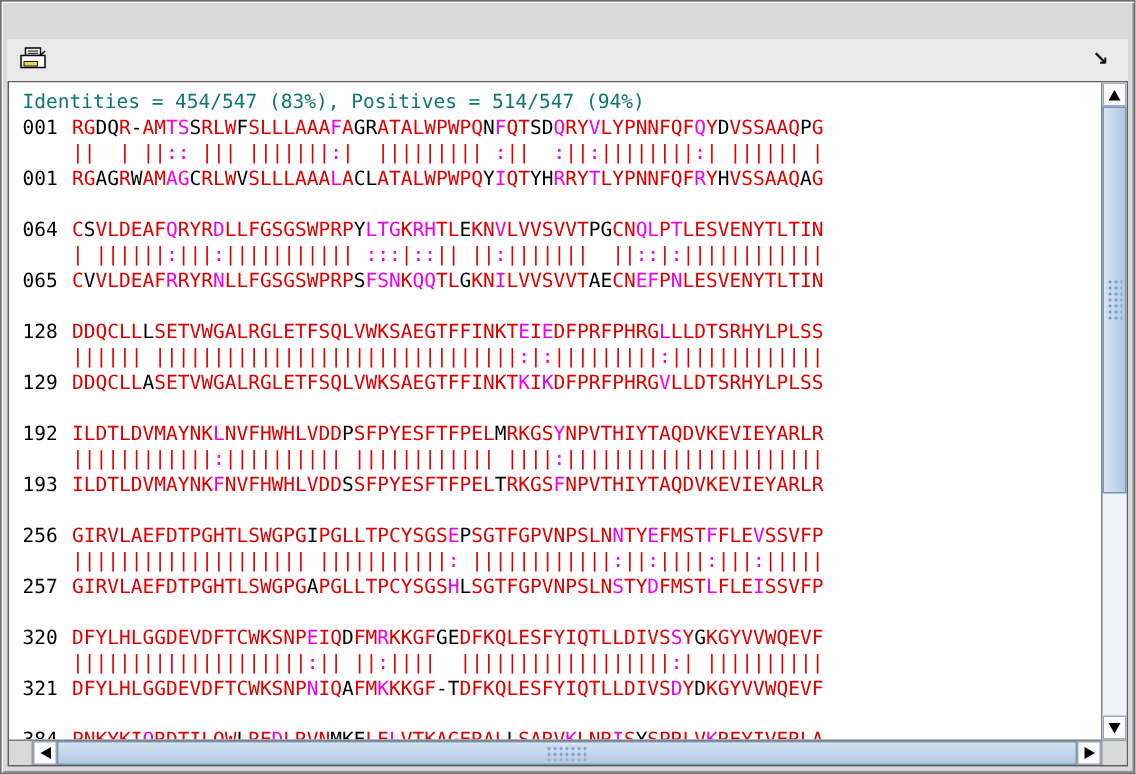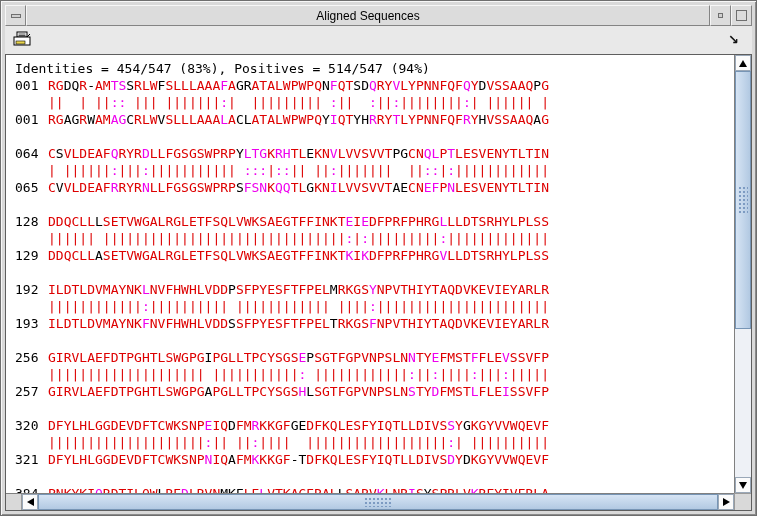--- a/index.html
+++ b/index.html
@@ -25,21 +25,21 @@
   .toolbar{position:absolute;left:4px;right:4px;top:25px;height:28px;background:#e9e9e9;
     border-bottom:1px solid #9a9a9a;box-shadow:0 1px 0 #ffffff;}
   .print-btn{position:absolute;left:5px;top:3px;width:24px;height:24px;border:none;background:transparent;padding:0;cursor:pointer;}
   .drag-arrow{position:absolute;right:13px;top:6px;font-size:13px;font-weight:bold;color:#111;
     font-family:"DejaVu Sans",sans-serif;}
   
   .scrollpane{position:absolute;left:4px;right:4px;top:53px;bottom:4px;border:1px solid #5e5e5e;background:#fff;box-sizing:border-box;}
   .viewport{position:absolute;left:0;top:0;right:17px;bottom:17px;overflow:hidden;background:#fff;
     padding:5px 0 0 9px;font-family:"DejaVu Sans Mono","Liberation Mono",monospace;
     font-size:13px;line-height:17px;}
-  .summary{color:#000000;white-space:pre;}
+  .summary{color:#0f766e;white-space:pre;}
   .row{white-space:pre;}
   .num{display:inline-block;width:33px;color:#000;}
   .block{margin-bottom:17px;}
   
   .vscroll{position:absolute;top:0;bottom:17px;right:0;width:17px;background:#eef1f6;border-left:1px solid #808080;box-sizing:border-box;}
   .hscroll{position:absolute;left:0;right:17px;bottom:0;height:17px;background:#eef1f6;border-top:1px solid #808080;box-sizing:border-box;display:flex;}
   .sb-btn{box-sizing:border-box;background:#fbfbfb;border:1px solid #9aa8b8;
     display:flex;align-items:center;justify-content:center;flex:0 0 auto;}
   .sb-btn.v{width:16px;height:16px;}
   .sb-btn.h{width:16px;height:16px;}
@@ -60,32 +60,20 @@
   .tri-right{width:0;height:0;border-top:4px solid transparent;border-bottom:4px solid transparent;border-left:7px solid #000;}
   .corner-left{width:16px;box-sizing:border-box;background:#d9d9d9;border-right:1px solid #9a9a9a;flex:0 0 auto;}
   .corner{position:absolute;right:0;bottom:0;width:17px;height:17px;background:#d9d9d9;
     border-left:1px solid #9a9a9a;border-top:1px solid #9a9a9a;box-sizing:border-box;}
 </style>
 </head>
 <body>
 
 <div class="window">
 
-  <div class="titlebar">
-    <div class="tb-btn">
-      <div class="glyph-dash"></div>
-    </div>
-    <div class="tb-title">Aligned Sequences</div>
-    <div class="tb-btn">
-      <div class="glyph-dot"></div>
-    </div>
-    <div class="tb-btn">
-      <div class="glyph-box"></div>
-    </div>
-  </div>
 
   <div class="toolbar">
     <button class="print-btn">
       <svg width="20" height="18" viewBox="0 0 20 18">
         <rect x="5" y="1" width="10" height="5" fill="#ffffff" stroke="#000" stroke-width="1"></rect>
         <path d="M6.5 3 h7 M6.5 4.5 h7" stroke="#000" stroke-width="0.7"></path>
         <rect x="2" y="6" width="16" height="8" fill="#ffffff" stroke="#000" stroke-width="1"></rect>
         <rect x="4" y="10" width="9" height="3" fill="#e8d44d" stroke="#000" stroke-width="0.6"></rect>
         <path d="M15 6 l3 -3" stroke="#000" stroke-width="1"></path>
       </svg>

